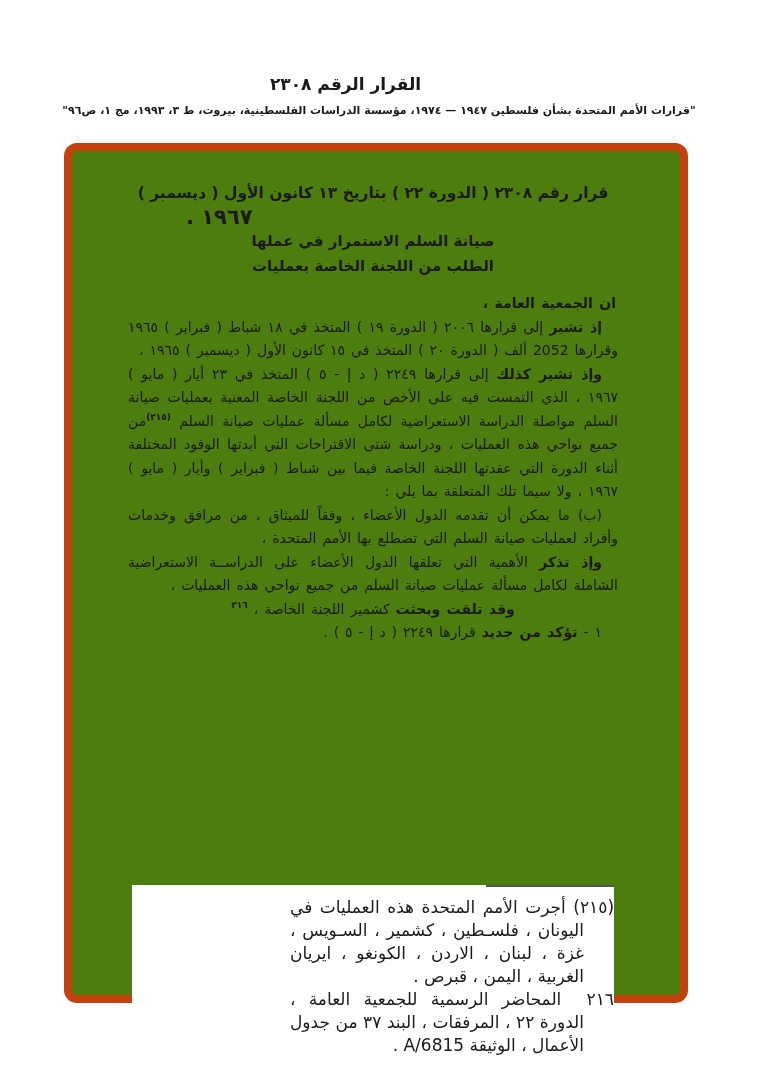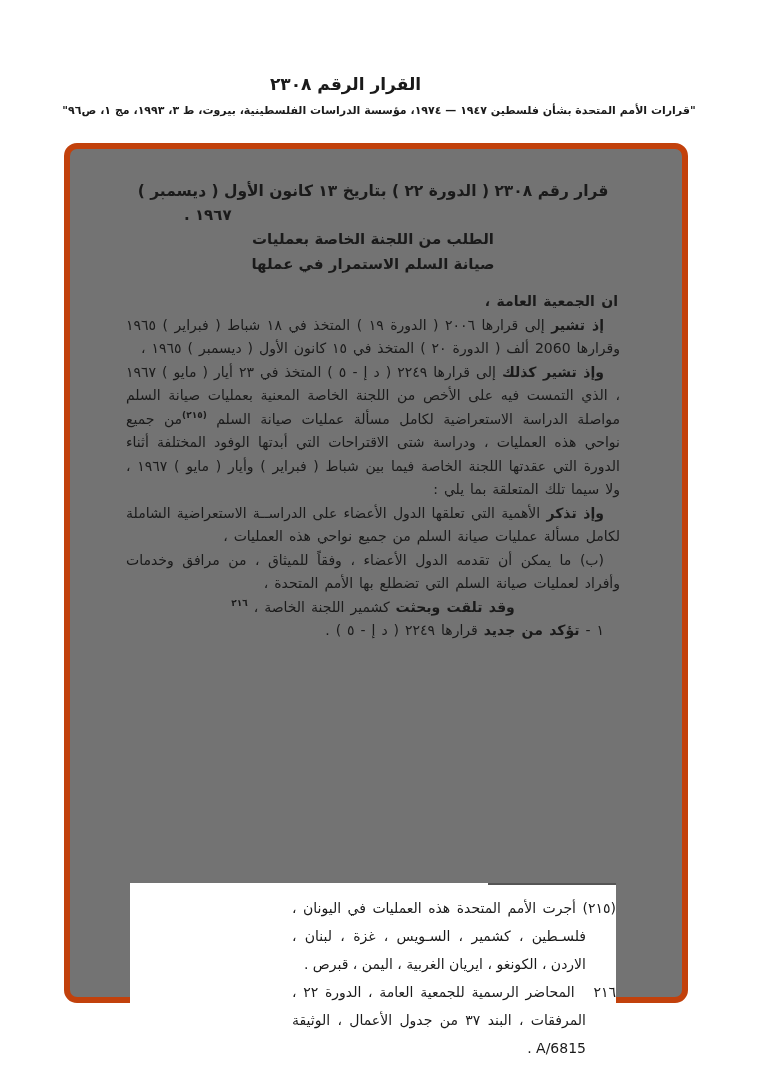--- a/index.html
+++ b/index.html
@@ -15,34 +15,34 @@
     direction:rtl;
   }
   .source-line{
     position:absolute;top:104px;left:0;width:758px;
     text-align:center;font-size:11px;font-weight:bold;
     direction:rtl;white-space:nowrap;
   }
   .green-box{
     position:absolute;left:64px;top:143px;
     width:624px;height:860px;box-sizing:border-box;
-    border:6px solid #c2410c;border-radius:13px;
-    background:#737373;
+    border:8px solid #c2410c;border-radius:13px;
+    background:#4d7c0f;
   }
   .box-content{
     direction:rtl;
     padding:30px 62px 0 56px;
     height:704px;overflow:hidden;
   }
   .res-h-line1{
     text-align:center;font-weight:bold;font-size:15.5px;
     line-height:24px;white-space:nowrap;
   }
   .res-h-line2{
-    text-align:left;font-weight:bold;font-size:15px;
+    text-align:left;font-weight:bold;font-size:21px;
     line-height:24px;padding-left:58px;
   }
   .res-h-sub{
     text-align:center;font-weight:bold;font-size:15px;
     line-height:25px;
   }
   .res-heading{margin-bottom:13px;}
   .para{
     margin:0;font-size:14px;line-height:23.5px;
     text-align:justify;text-indent:16px;word-spacing:1.5px;
@@ -54,53 +54,53 @@
   .footnotes{
     position:absolute;left:60px;right:66px;top:734px;
     direction:rtl;background:#ffffff;
   }
   .fn-separator{
     width:128px;border-top:2px solid #555;
     margin:0 0 9px auto;
   }
   .fn-block{width:324px;margin-right:0;}
   .fn{
-    margin:0;font-size:14px;line-height:28px;
+    margin:0;font-size:17px;line-height:23px;
     text-align:justify;
     padding-right:30px;text-indent:-30px;
   }
   .fn .fn-marker{font-weight:normal;}
   .fn.fn2 .fn-marker{margin-left:12px;}
 </style>
 </head>
 <body>
 
 <div class="page-title">القرار الرقم  ٢٣٠٨</div>
 <div class="source-line">"قرارات الأمم المتحدة بشأن فلسطين ١٩٤٧ — ١٩٧٤، مؤسسة الدراسات الفلسطينية، بيروت، ط ٣، ١٩٩٣، مج ١، ص٩٦"</div>
 
 <div class="green-box">
   <div class="box-content">
 
     <div class="res-heading">
       <div class="res-h-line1">قرار رقم ٢٣٠٨ ( الدورة ٢٢ ) بتاريخ ١٣ كانون الأول ( ديسمبر )</div>
       <div class="res-h-line2">١٩٦٧ .</div>
+      <div class="res-h-sub">صيانة السلم الاستمرار في عملها</div>
       <div class="res-h-sub">الطلب من اللجنة الخاصة بعمليات</div>
-      <div class="res-h-sub">صيانة السلم الاستمرار في عملها</div>
     </div>
 
     <p class="para para-first"><span class="bold">ان الجمعية العامة ،</span></p>
 
-    <p class="para"><span class="bold">إذ تشير</span><span> إلى قرارها ٢٠٠٦ ( الدورة ١٩ ) المتخذ في ١٨ شباط ( فبراير ) ١٩٦٥ وقرارها 2060 ألف ( الدورة ٢٠ ) المتخذ في ١٥ كانون الأول ( ديسمبر ) ١٩٦٥ ،</span></p>
+    <p class="para"><span class="bold">إذ تشير</span><span> إلى قرارها ٢٠٠٦ ( الدورة ١٩ ) المتخذ في ١٨ شباط ( فبراير ) ١٩٦٥ وقرارها 2052 ألف ( الدورة ٢٠ ) المتخذ في ١٥ كانون الأول ( ديسمبر ) ١٩٦٥ ،</span></p>
 
     <p class="para"><span class="bold">وإذ تشير كذلك</span><span> إلى قرارها ٢٢٤٩ ( د إ - ٥ ) المتخذ في ٢٣ أيار ( مايو ) ١٩٦٧ ، الذي التمست فيه على الأخص من اللجنة الخاصة المعنية بعمليات صيانة السلم مواصلة الدراسة الاستعراضية لكامل مسألة عمليات صيانة السلم </span><sup class="fnref">(٢١٥)</sup><span>من جميع نواحي هذه العمليات ، ودراسة شتى الاقتراحات التي أبدتها الوفود المختلفة أثناء الدورة التي عقدتها اللجنة الخاصة فيما بين شباط ( فبراير ) وأيار ( مايو ) ١٩٦٧ ، ولا سيما تلك المتعلقة بما يلي :</span></p>
 
 
+    <p class="para">(ب) ما يمكن أن تقدمه الدول الأعضاء ، وفقاً للميثاق ، من مرافق وخدمات وأفراد لعمليات صيانة السلم التي تضطلع بها الأمم المتحدة ،</p>
+
     <p class="para"><span class="bold">وإذ تذكر</span><span> الأهمية التي تعلقها الدول الأعضاء على الدراســة الاستعراضية الشاملة لكامل مسألة عمليات صيانة السلم من جميع نواحي هذه العمليات ،</span></p>
-
-    <p class="para">(ب) ما يمكن أن تقدمه الدول الأعضاء ، وفقاً للميثاق ، من مرافق وخدمات وأفراد لعمليات صيانة السلم التي تضطلع بها الأمم المتحدة ،</p>
 
     <p class="para para-center"><span class="bold">وقد تلقت وبحثت</span><span> كشمير اللجنة الخاصة ، </span><sup class="fnref">٢١٦</sup></p>
 
     <p class="para"><span>١ - </span><span class="bold">تؤكد من جديد</span><span> قرارها ٢٢٤٩ ( د إ - ٥ ) .</span></p>
 
 
   </div>
 
   <div class="footnotes">
     <div class="fn-separator"></div>

